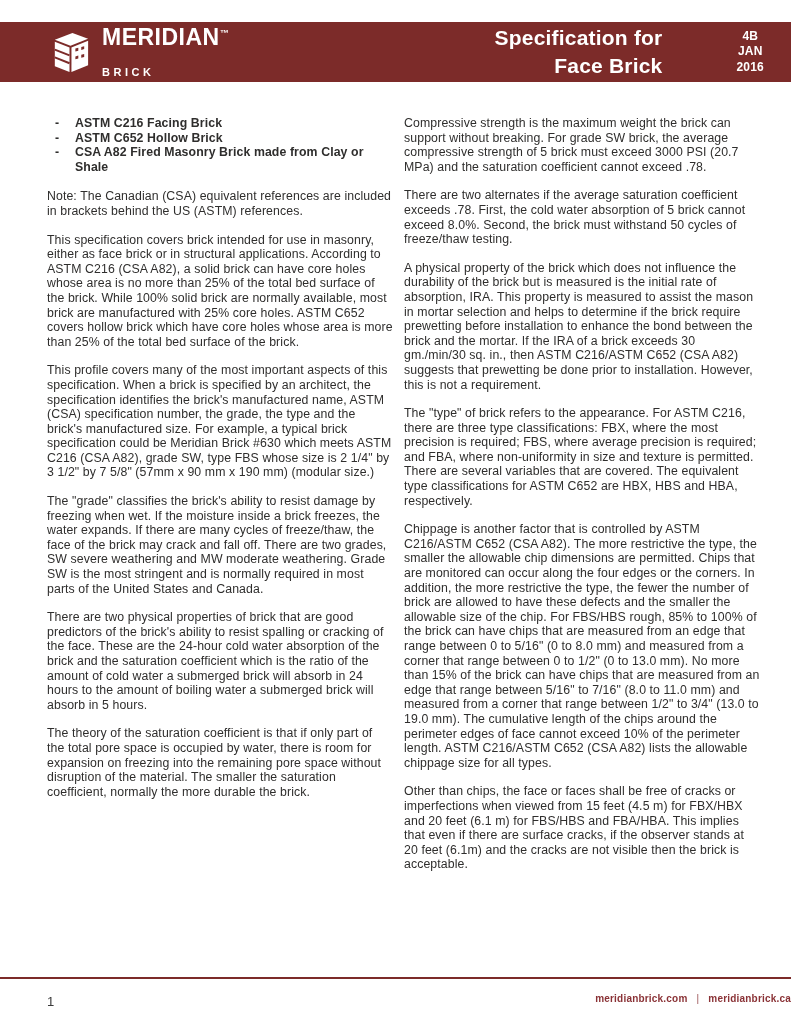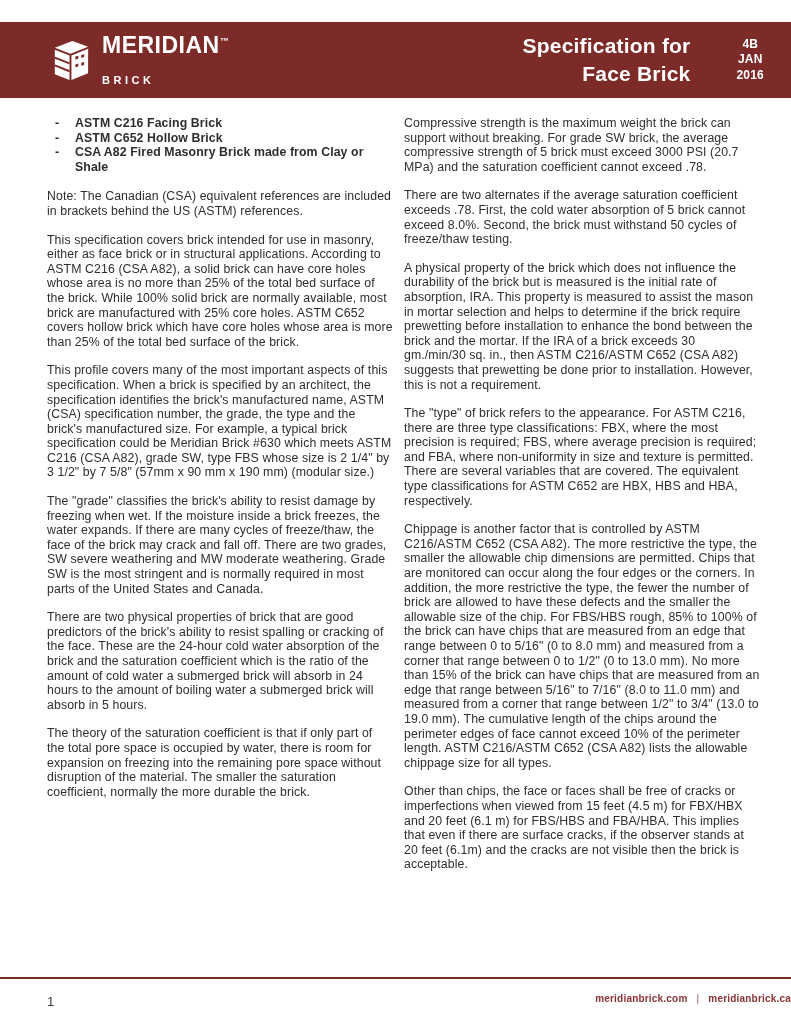--- a/index.html
+++ b/index.html
@@ -3,32 +3,32 @@
 <meta charset="utf-8">
 <style>
   html,body{margin:0;padding:0;}
   body{
     width:791px;height:1024px;background:#ffffff;position:relative;overflow:hidden;
     font-family:"Liberation Sans", sans-serif;color:#2f2e2d;
     -webkit-font-smoothing:antialiased;
   }
   
   .band{
-    position:absolute;top:22px;left:0;width:791px;height:76px;
+    position:absolute;top:22px;left:0;width:791px;height:60px;
     background:#7c2b29;display:flex;align-items:center;
   }
   .brand{display:flex;align-items:center;margin-left:46px;color:#fff;}
   .brand-icon{width:47px;height:47px;margin-right:9px;flex:0 0 47px;}
   .brand-text{display:flex;flex-direction:column;}
   .brand-name{font-size:23px;font-weight:bold;letter-spacing:.5px;line-height:1;}
   .brand-name sup{font-size:9px;vertical-align:9px;letter-spacing:0;}
   .brand-sub{font-size:11px;font-weight:bold;letter-spacing:3.5px;margin-top:17px;}
   .head-right{margin-left:auto;display:flex;align-items:center;}
   .doc-title{color:#fff;font-weight:bold;font-size:21px;text-align:right;line-height:1.32;letter-spacing:.2px;}
-  .doc-date{color:#fff;font-weight:bold;font-size:12px;text-align:center;line-height:1.28;margin-left:46px;margin-right:27px;letter-spacing:.2px;}
+  .doc-date{color:#fff;font-weight:bold;font-size:12px;text-align:center;line-height:1.28;margin-left:74px;margin-right:27px;letter-spacing:.2px;}
   
   .col{position:absolute;font-size:12.3px;line-height:14.6px;letter-spacing:.1px;}
   .col-left{left:47px;top:116px;width:346px;}
   .col-right{left:404px;top:116px;width:356px;}
   .col p{margin:0 0 14px 0;}
   .bullets{list-style:none;margin:0 0 15px 0;padding:0;font-weight:bold;}
   .bullets li{display:flex;}
   .bullets .dash{flex:0 0 20px;margin-left:8px;}
   .bullets .btxt{flex:1;}
   

